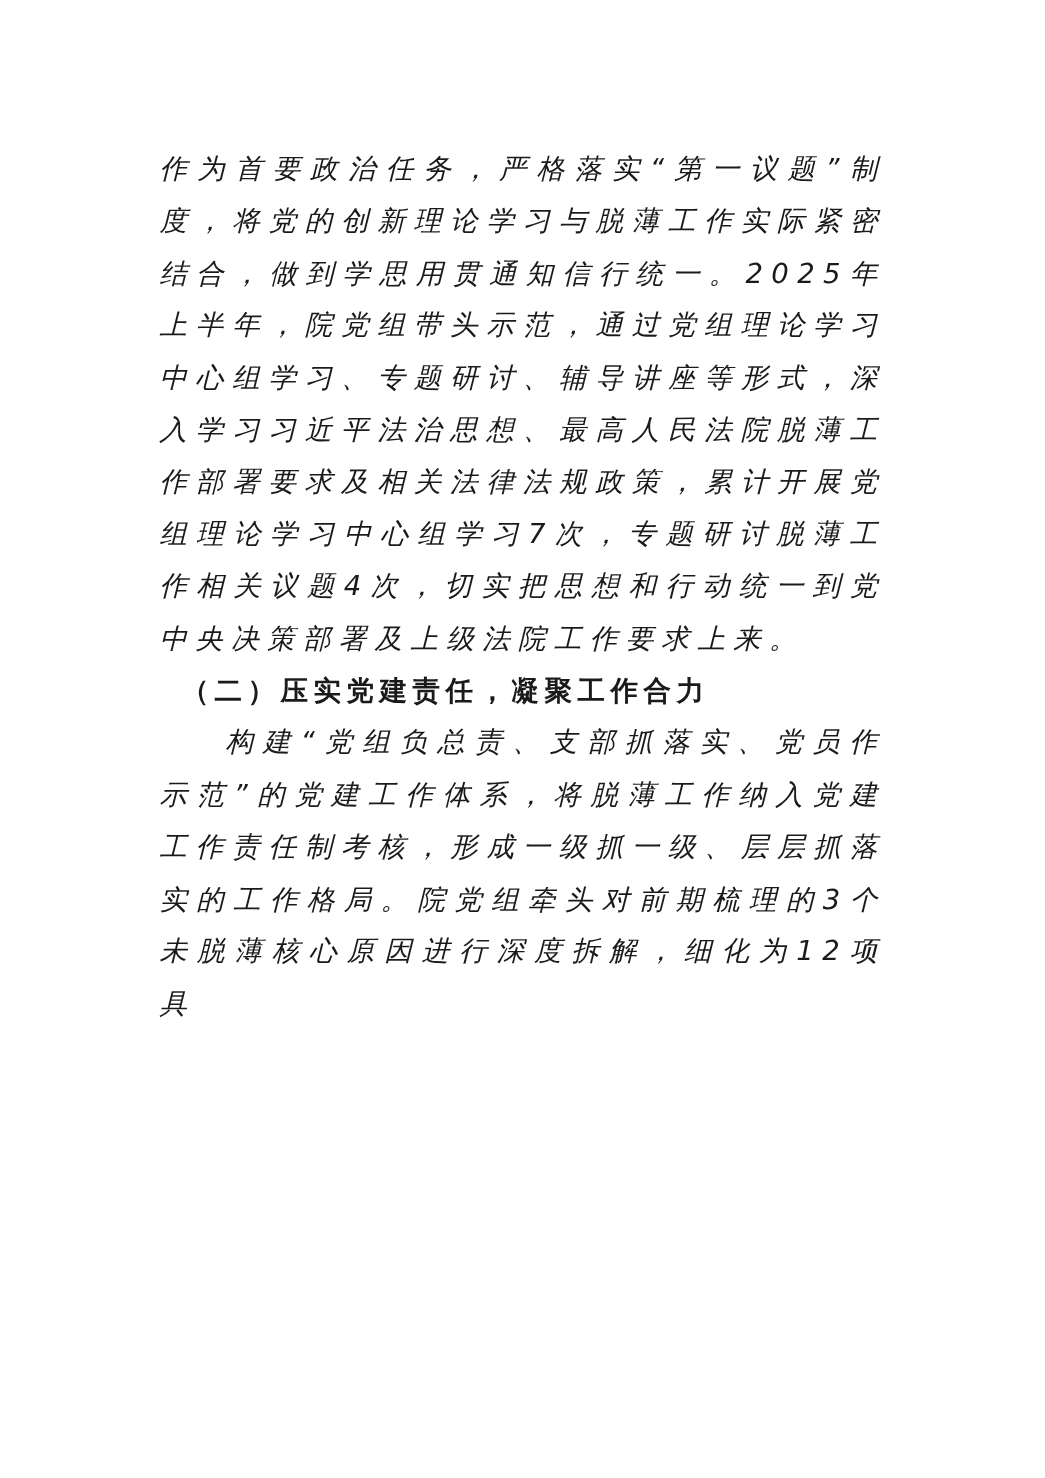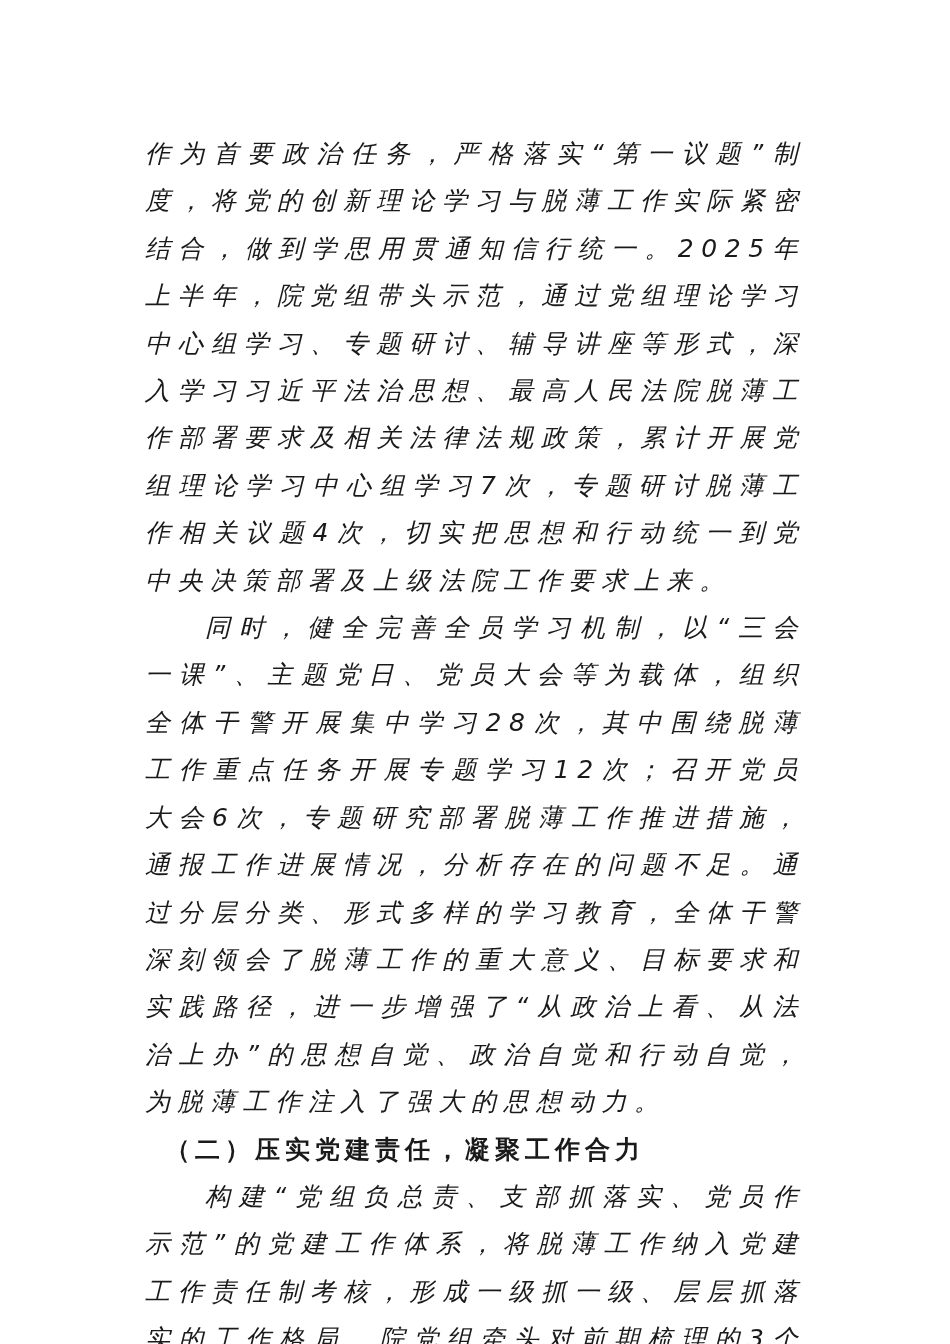--- a/index.html
+++ b/index.html
@@ -28,16 +28,15 @@
     text-indent: 20px;
     letter-spacing: 5px;
     font-weight: bold;
   }
 </style>
 </head>
 <body>
 
 <div class="page">
   <p class="para">作为首要政治任务，严格落实“第一议题”制度，将党的创新理论学习与脱薄工作实际紧密结合，做到学思用贯通知信行统一。2025年上半年，院党组带头示范，通过党组理论学习中心组学习、专题研讨、辅导讲座等形式，深入学习习近平法治思想、最高人民法院脱薄工作部署要求及相关法律法规政策，累计开展党组理论学习中心组学习7次，专题研讨脱薄工作相关议题4次，切实把思想和行动统一到党中央决策部署及上级法院工作要求上来。</p>
-  <p class="para indent">同时，健全完善全员学习机制，以“三会一课”、主题党日、党员大会等为载体，组织全体干警开展集中学习28次，其中围绕脱薄工作重点任务开展专题学习12次；召开党员大会6次，专题研究部署脱薄工作推进措施，通报工作进展情况，分析存在的问题不足。通过分层分类、形式多样的学习教育，全体干警深刻领会了脱薄工作的重大意义、目标要求和实践路径，进一步增强了“从政治上看、从法治上办”的思想自觉、政治自觉和行动自觉，为脱薄工作注入了强大的思想动力。</p>
   <p class="heading">（二）压实党建责任，凝聚工作合力</p>
   <p class="para indent">构建“党组负总责、支部抓落实、党员作示范”的党建工作体系，将脱薄工作纳入党建工作责任制考核，形成一级抓一级、层层抓落实的工作格局。院党组牵头对前期梳理的3个未脱薄核心原因进行深度拆解，细化为12项具</p>
 </div>
 
 </body></html>

